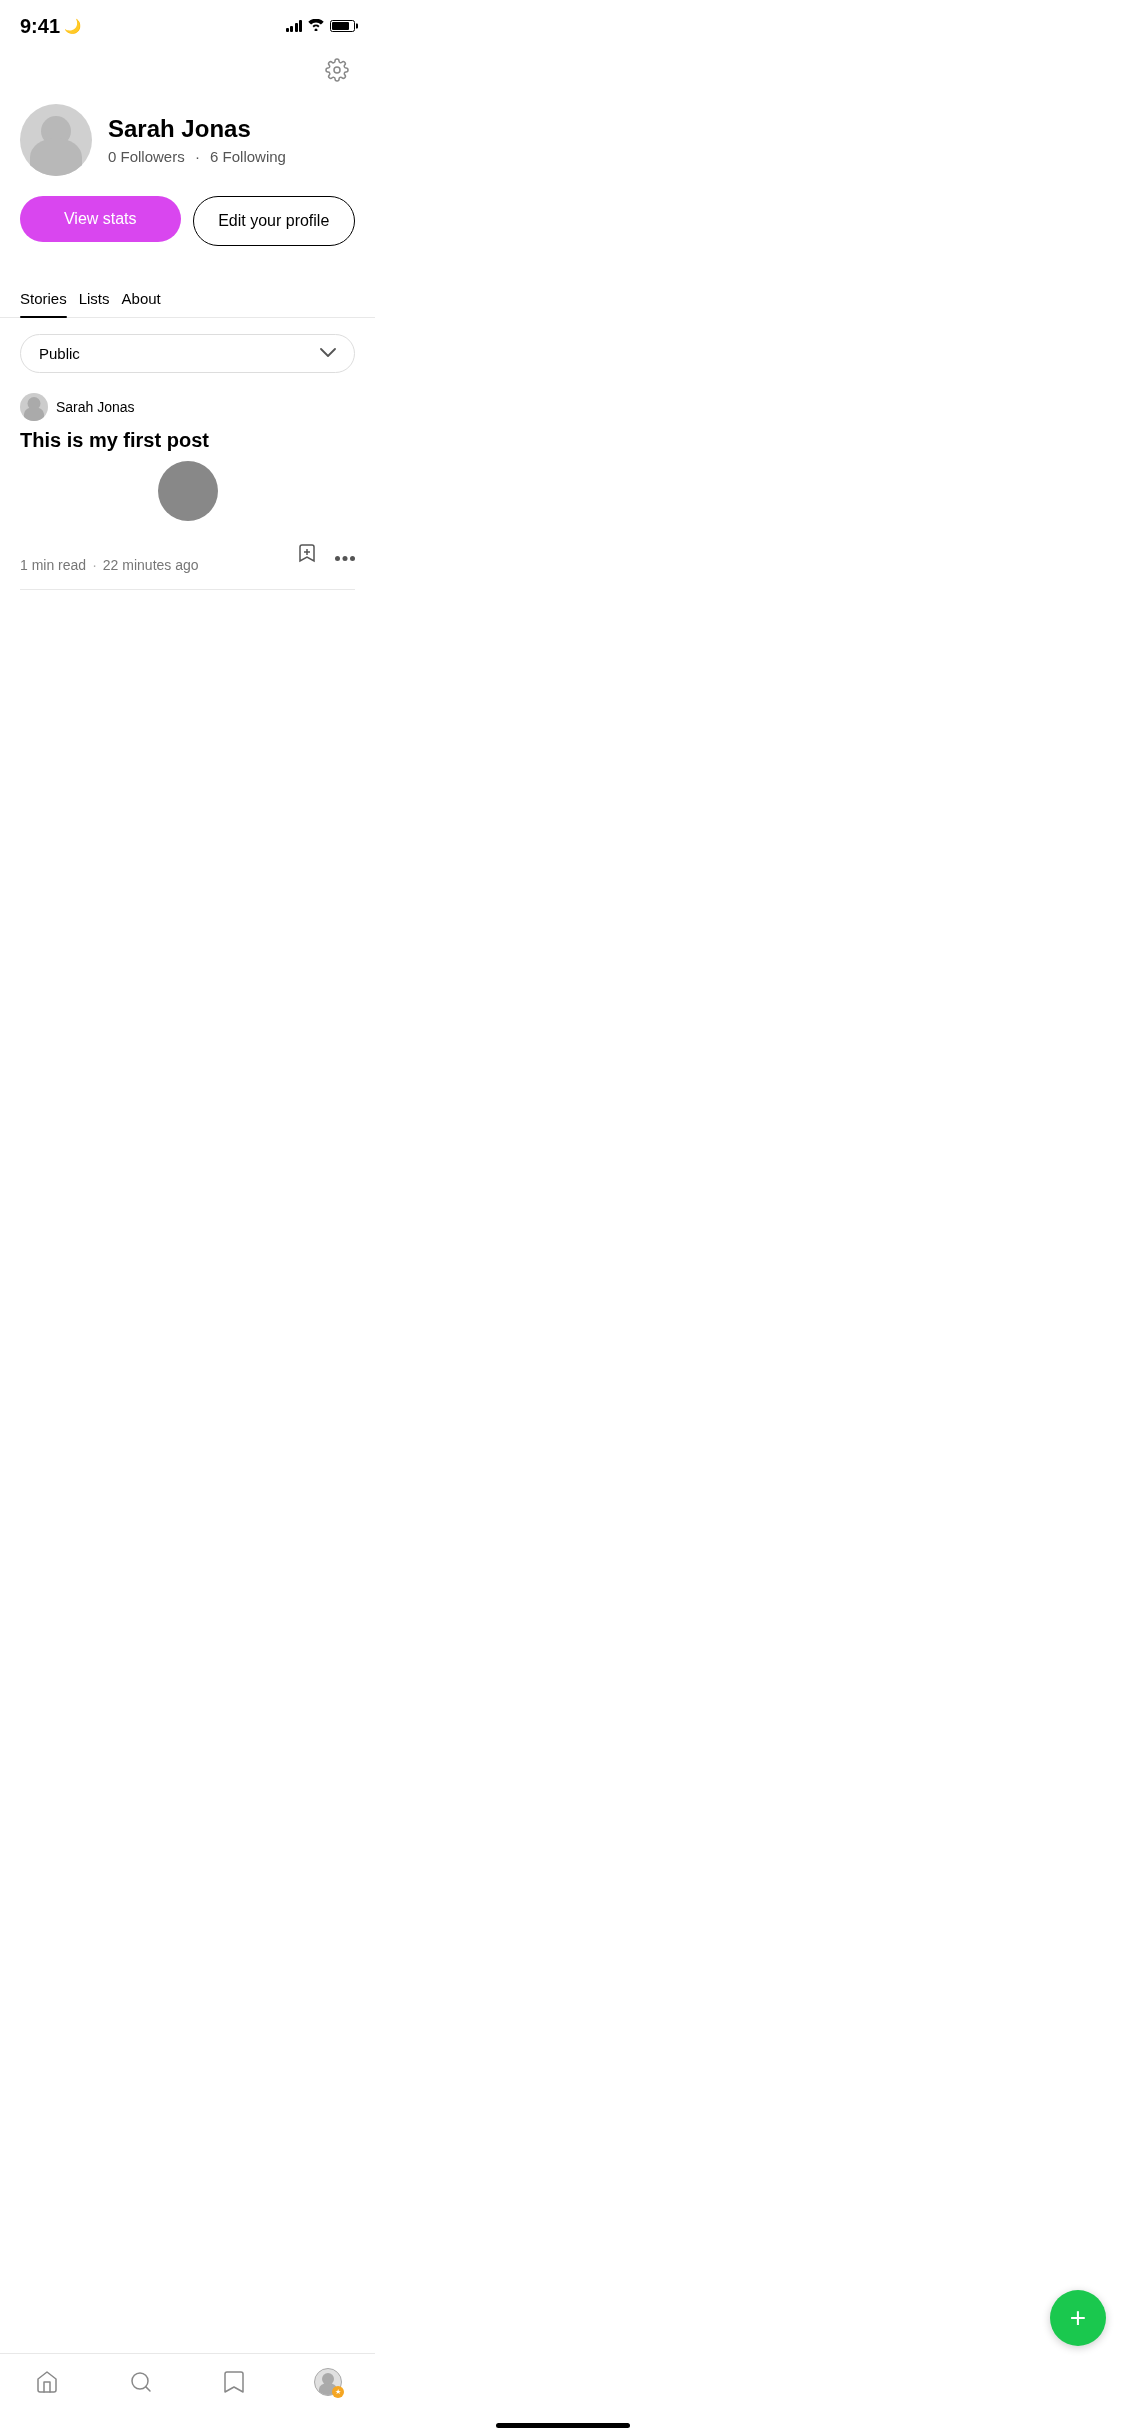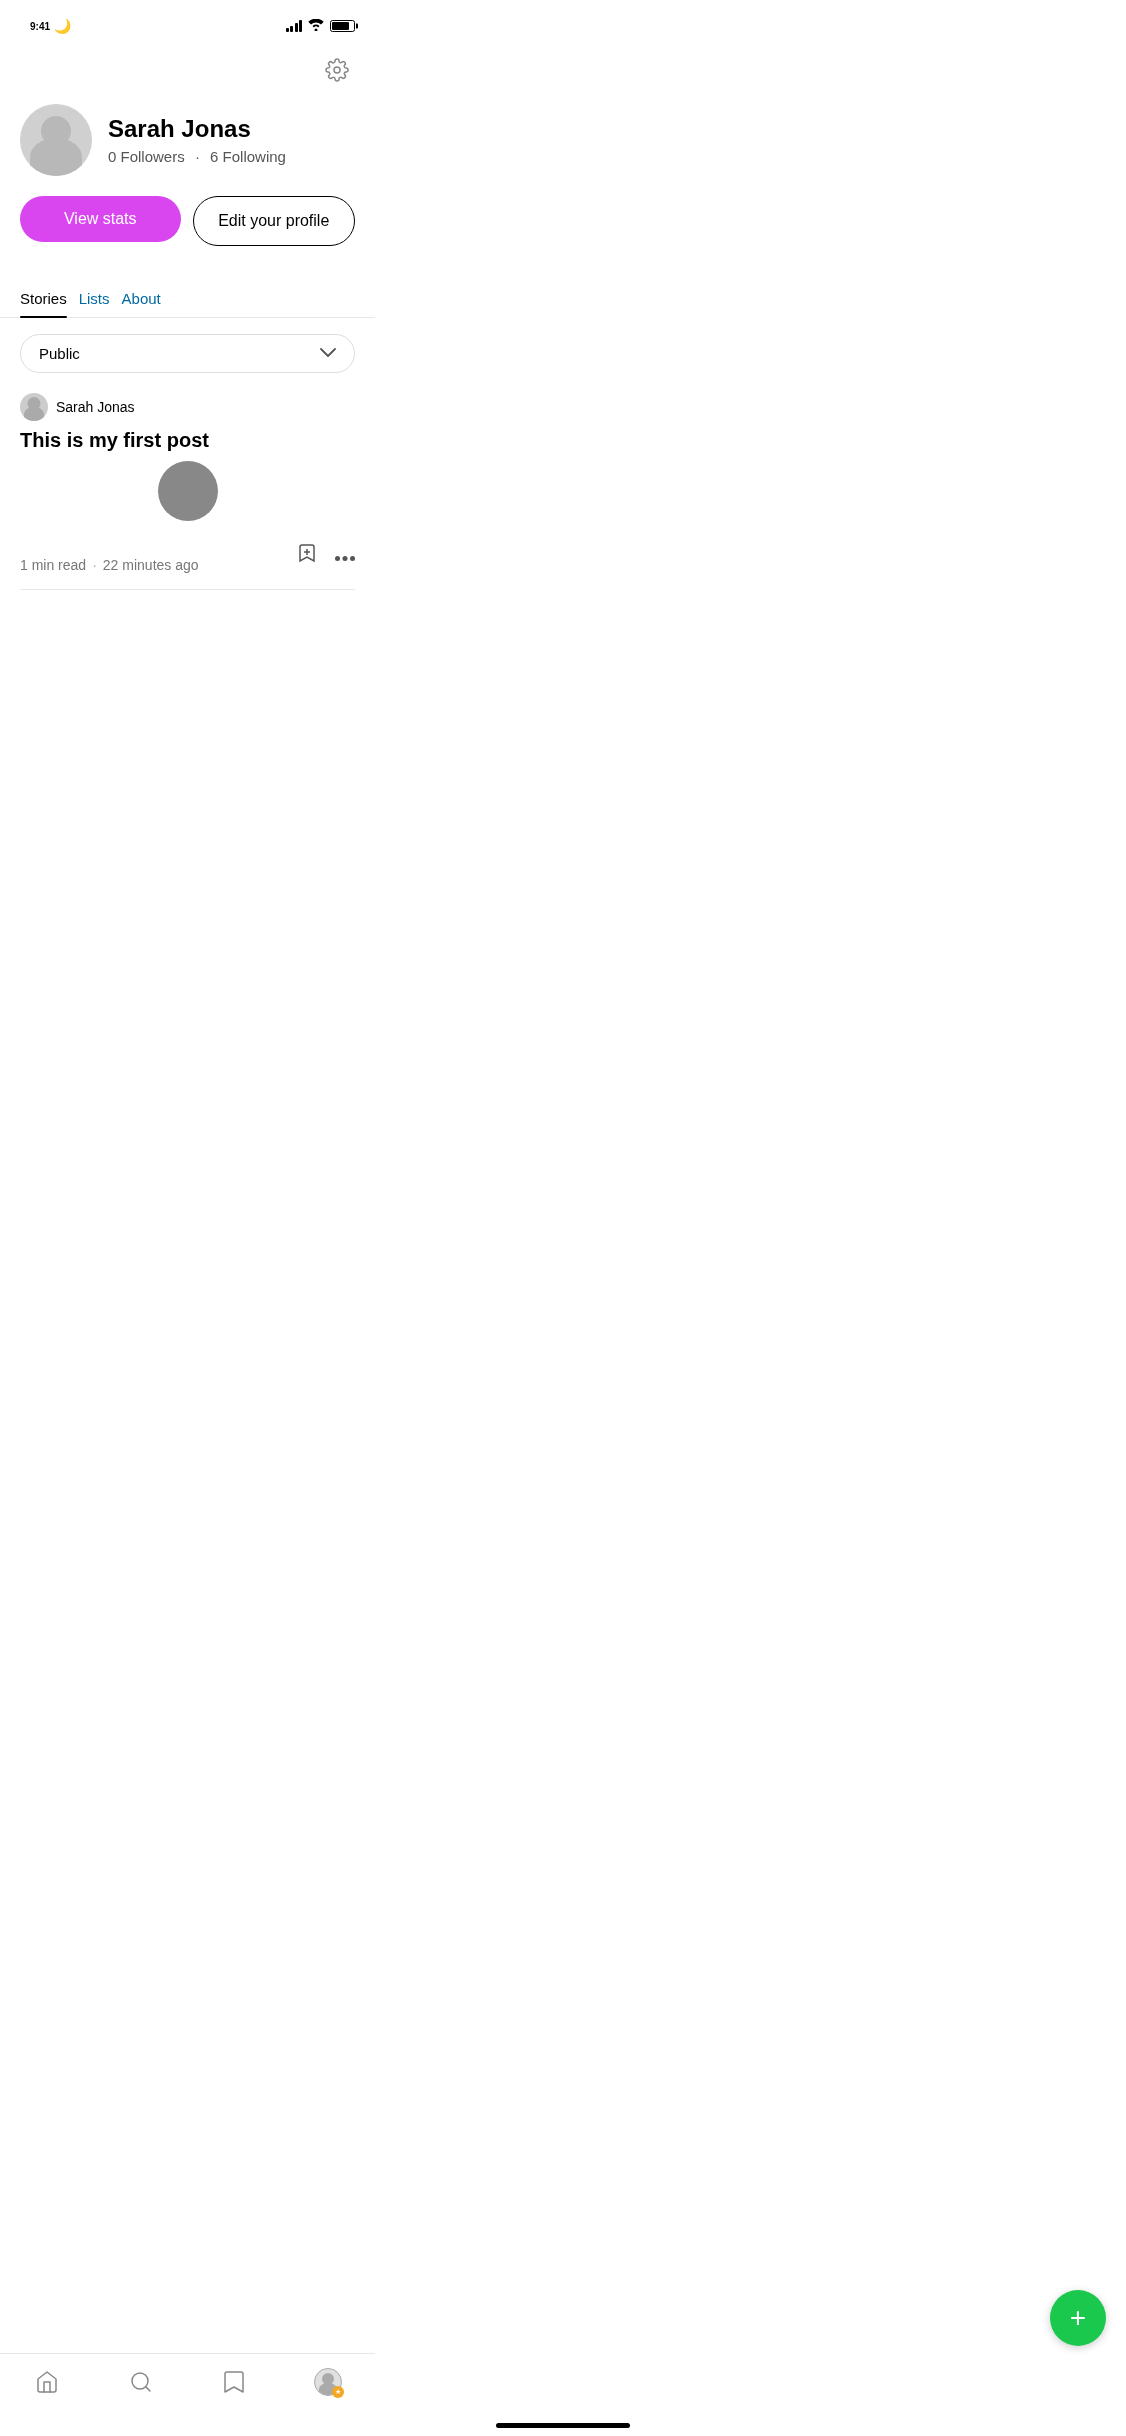--- a/index.html
+++ b/index.html
@@ -15,24 +15,23 @@
 
     
     .status-bar {
       display: flex;
       justify-content: space-between;
       align-items: center;
       padding: 14px 20px 6px 20px;
       height: 44px;
     }
     .status-time {
-      font-size: 10px;
+      font-size: 20px;
       font-weight: 600;
       color: #000;
-      margin-left: 10px;
     }
     .status-icons {
       display: flex;
       align-items: center;
       gap: 6px;
     }
     .signal-bars {
       display: flex;
       align-items: flex-end;
       gap: 1.5px;
@@ -178,21 +177,21 @@
       padding: 0 20px;
       margin-top: 12px;
     }
     .tabs-row {
       display: flex;
       gap: 12px;
     }
     .tab-item {
       padding: 12px 0 10px;
       font-size: 15px;
-      color: #0369a1;
+      color: #000000;
       cursor: pointer;
       position: relative;
     }
     .tab-item.active {
       color: #000;
       font-weight: 500;
     }
     .tab-item.active::after {
       content: '';
       position: absolute;

